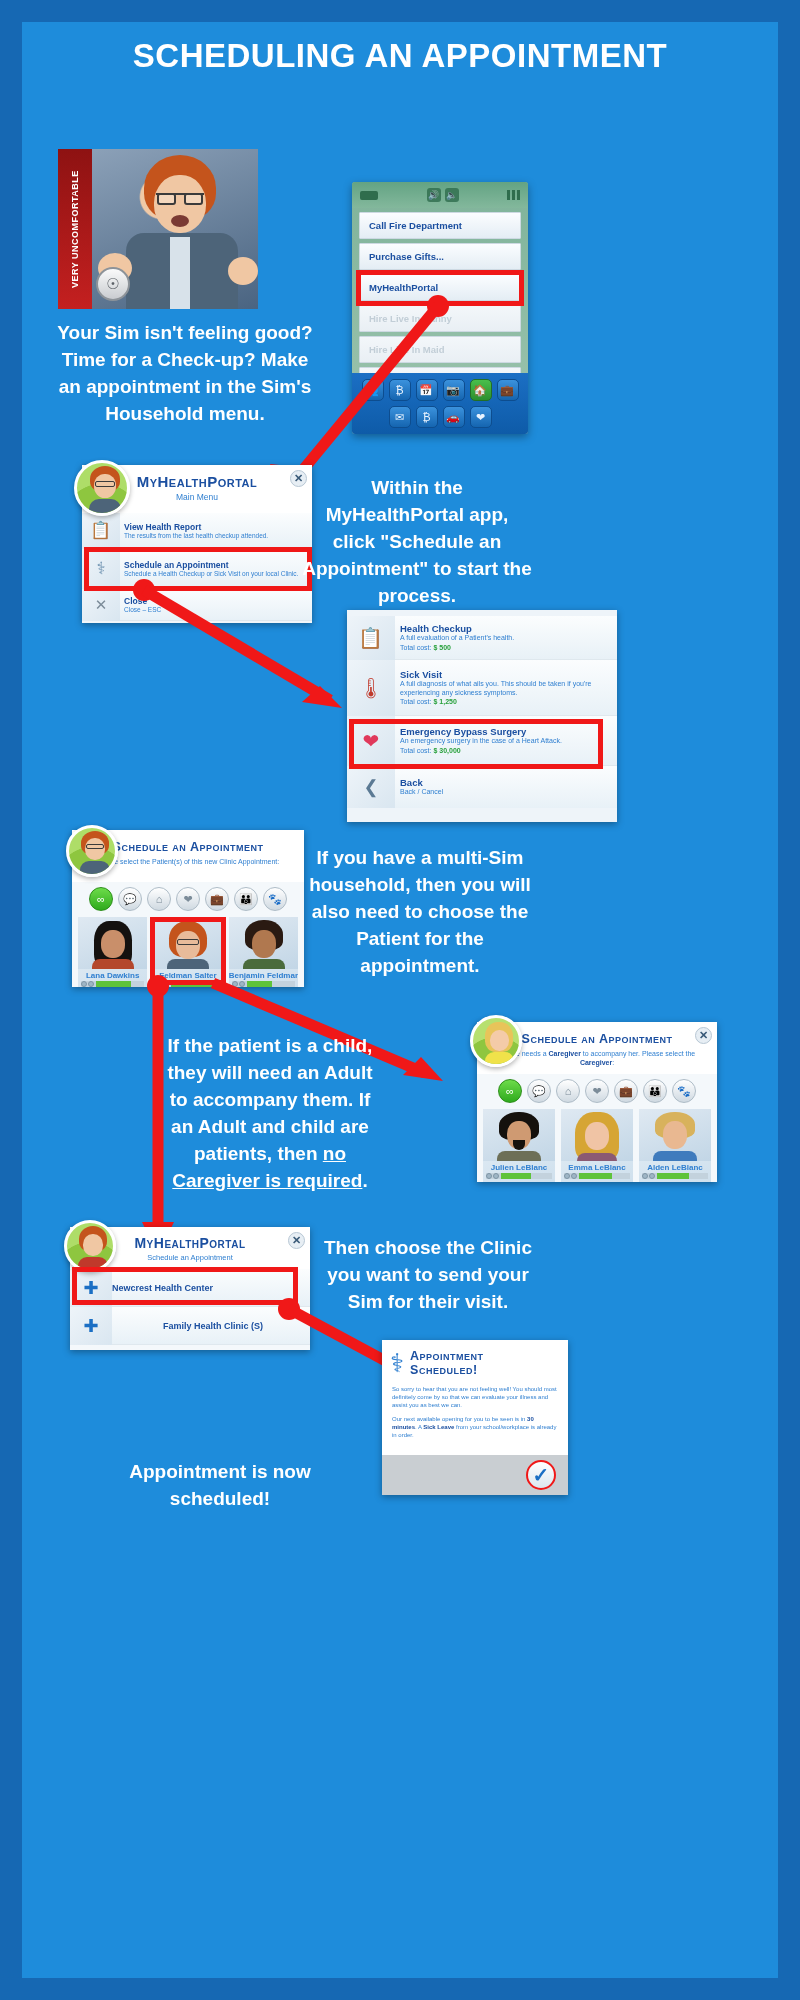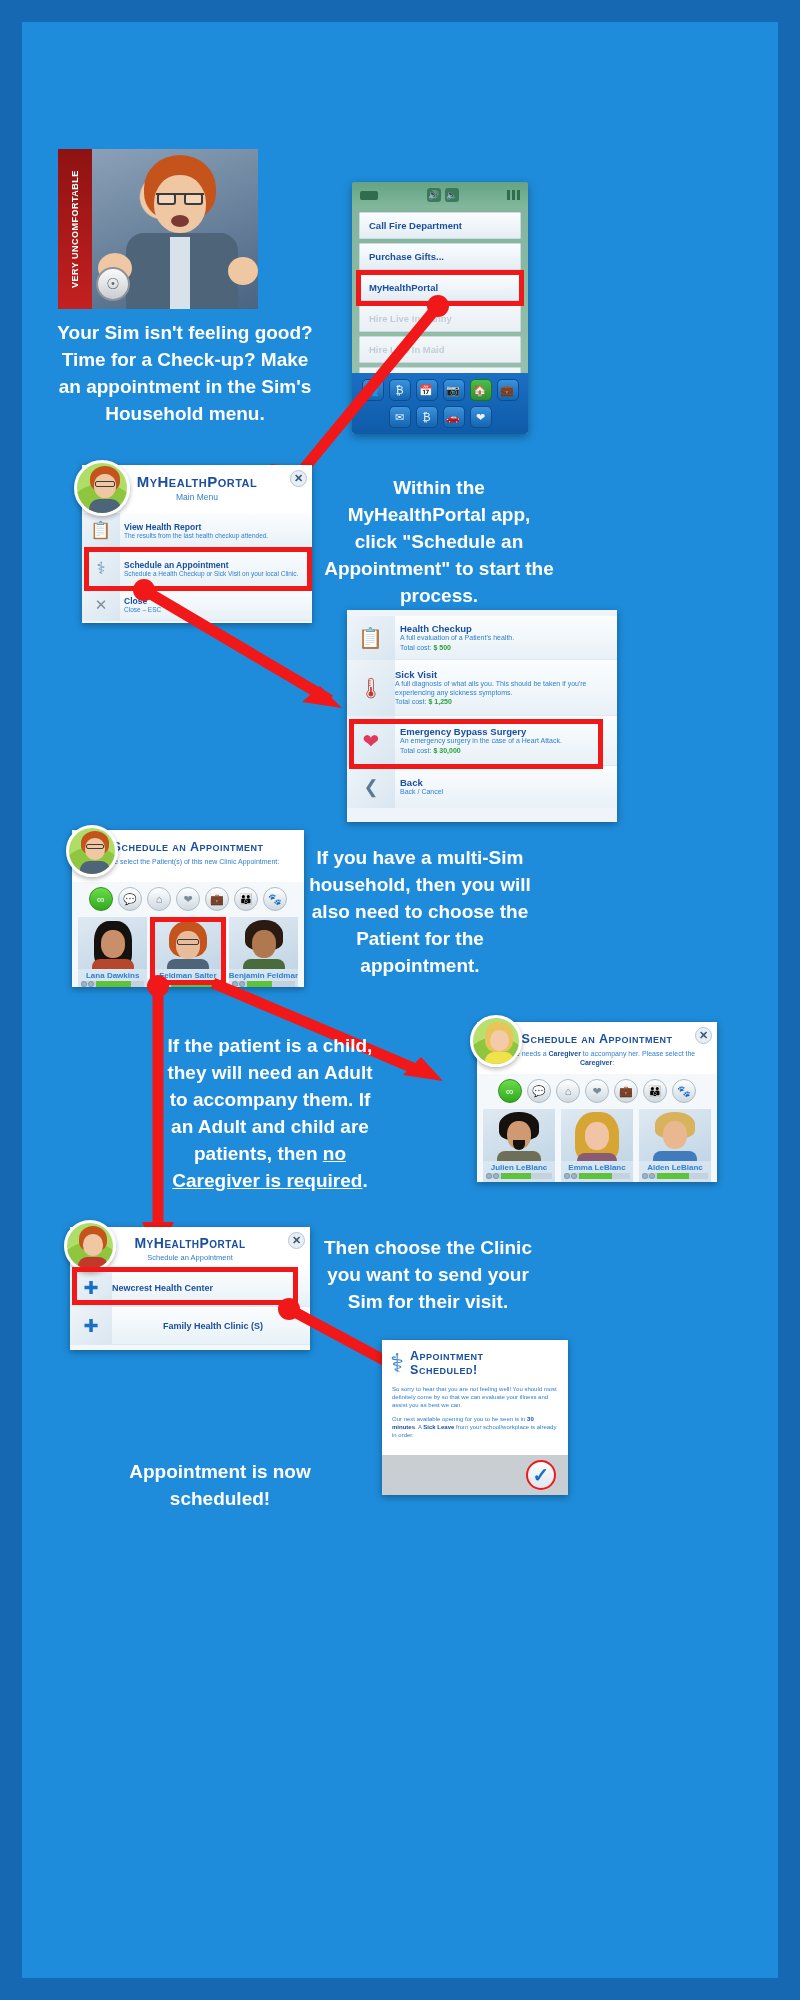--- a/index.html
+++ b/index.html
@@ -210,20 +210,23 @@
     border: 2px solid #f01818;
     display: flex; align-items: center; justify-content: center;
     color: #1b6fc4; font-size: 20px; font-weight: bold;
   }
 </style>
 </head>
 <body>
 
 <div class="canvas">
 
+  <div class="title">
+    <div>SCHEDULING AN APPOINTMENT</div>
+  </div>
 
   <div class="simphoto" style="left:36px; top:127px; width:200px; height:160px;">
     <div style="position:absolute;inset:0;background:
         radial-gradient(circle at 52% 30%, #f0c9a6 0 14%, transparent 15%),
         linear-gradient(160deg,#8fa4bb,#4a6481);"></div>
 
     <div style="position:absolute;left:86px;top:6px;width:72px;height:66px;border-radius:50% 50% 42% 42%;background:#c4541c;"></div>
 
     <div style="position:absolute;left:96px;top:26px;width:52px;height:58px;border-radius:48%;background:#f0c7a3;"></div>
 
@@ -319,21 +322,21 @@
     </div>
   </div>
   <div class="avatar" style="left:52px; top:438px; width:56px; height:56px;background:radial-gradient(circle at 50% 120%, #8ec63f 0 60%, #aedd68 61%);">
     <div style="position:absolute;left:13px;top:3px;width:30px;height:26px;border-radius:50% 50% 40% 40%;background:#c4541c;"></div>
     <div style="position:absolute;left:17px;top:11px;width:22px;height:24px;border-radius:48%;background:#f0c7a3;"></div>
     <div style="position:absolute;left:18px;top:18px;width:20px;height:6px;border:1.5px solid #3b3b3b;border-radius:2px;"></div>
     <div style="position:absolute;left:12px;top:36px;width:32px;height:22px;border-radius:10px 10px 0 0;background:#4d6479;"></div>
   </div>
   <div class="hl" style="left:62px; top:525px; width:228px; height:44px;"></div>
 
-  <div class="caption" style="left:302px; top:452px; width:230px;">Within the MyHealthPortal app, click "Schedule an Appointment" to start the process.</div>
+  <div class="caption" style="left:280px; top:452px; width:230px;">Within the MyHealthPortal app, click "Schedule an Appointment" to start the process.</div>
 
   <svg class="arrow" style="left:110px; top:556px; width:230px; height:160px;" viewBox="0 0 230 160">
     <circle cx="12" cy="12" r="11" fill="#f01818"></circle>
     <line x1="12" y1="12" x2="198" y2="122" stroke="#f01818" stroke-width="11"></line>
     <polygon points="210,130 170,124 188,108" fill="#f01818"></polygon>
   </svg>
 
   <div class="panel" style="left:325px; top:588px; width:270px; height:212px; background:#eef4f9;">
     <div style="height:6px;"></div>
     <div class="row" style="height:44px;">
@@ -342,21 +345,21 @@
         <div class="t1" style="font-size:9.5px;">Health Checkup</div>
         <div class="t2" style="font-size:7px;line-height:8.5px;">A full evaluation of a Patient's health.</div>
         <div style="font-size:7px;line-height:9px;">
           <span class="t2">Total cost:</span>
           <span class="cost">$ 500</span>
         </div>
       </div>
     </div>
     <div class="row" style="height:56px;">
       <div class="ico" style="width:48px;height:56px;font-size:20px;color:#c0392b;">🌡</div>
-      <div class="txt" style="">
+      <div class="txt" style="padding-left:5px;">
         <div class="t1" style="font-size:9.5px;">Sick Visit</div>
         <div class="t2" style="font-size:7px;line-height:8.5px;">A full diagnosis of what ails you. This should be taken if you're experiencing any sickness symptoms.</div>
         <div style="font-size:7px;line-height:9px;">
           <span class="t2">Total cost:</span>
           <span class="cost">$ 1,250</span>
         </div>
       </div>
     </div>
     <div class="row" style="height:50px;">
       <div class="ico" style="width:48px;height:50px;font-size:20px;color:#e0395b;">❤</div>

